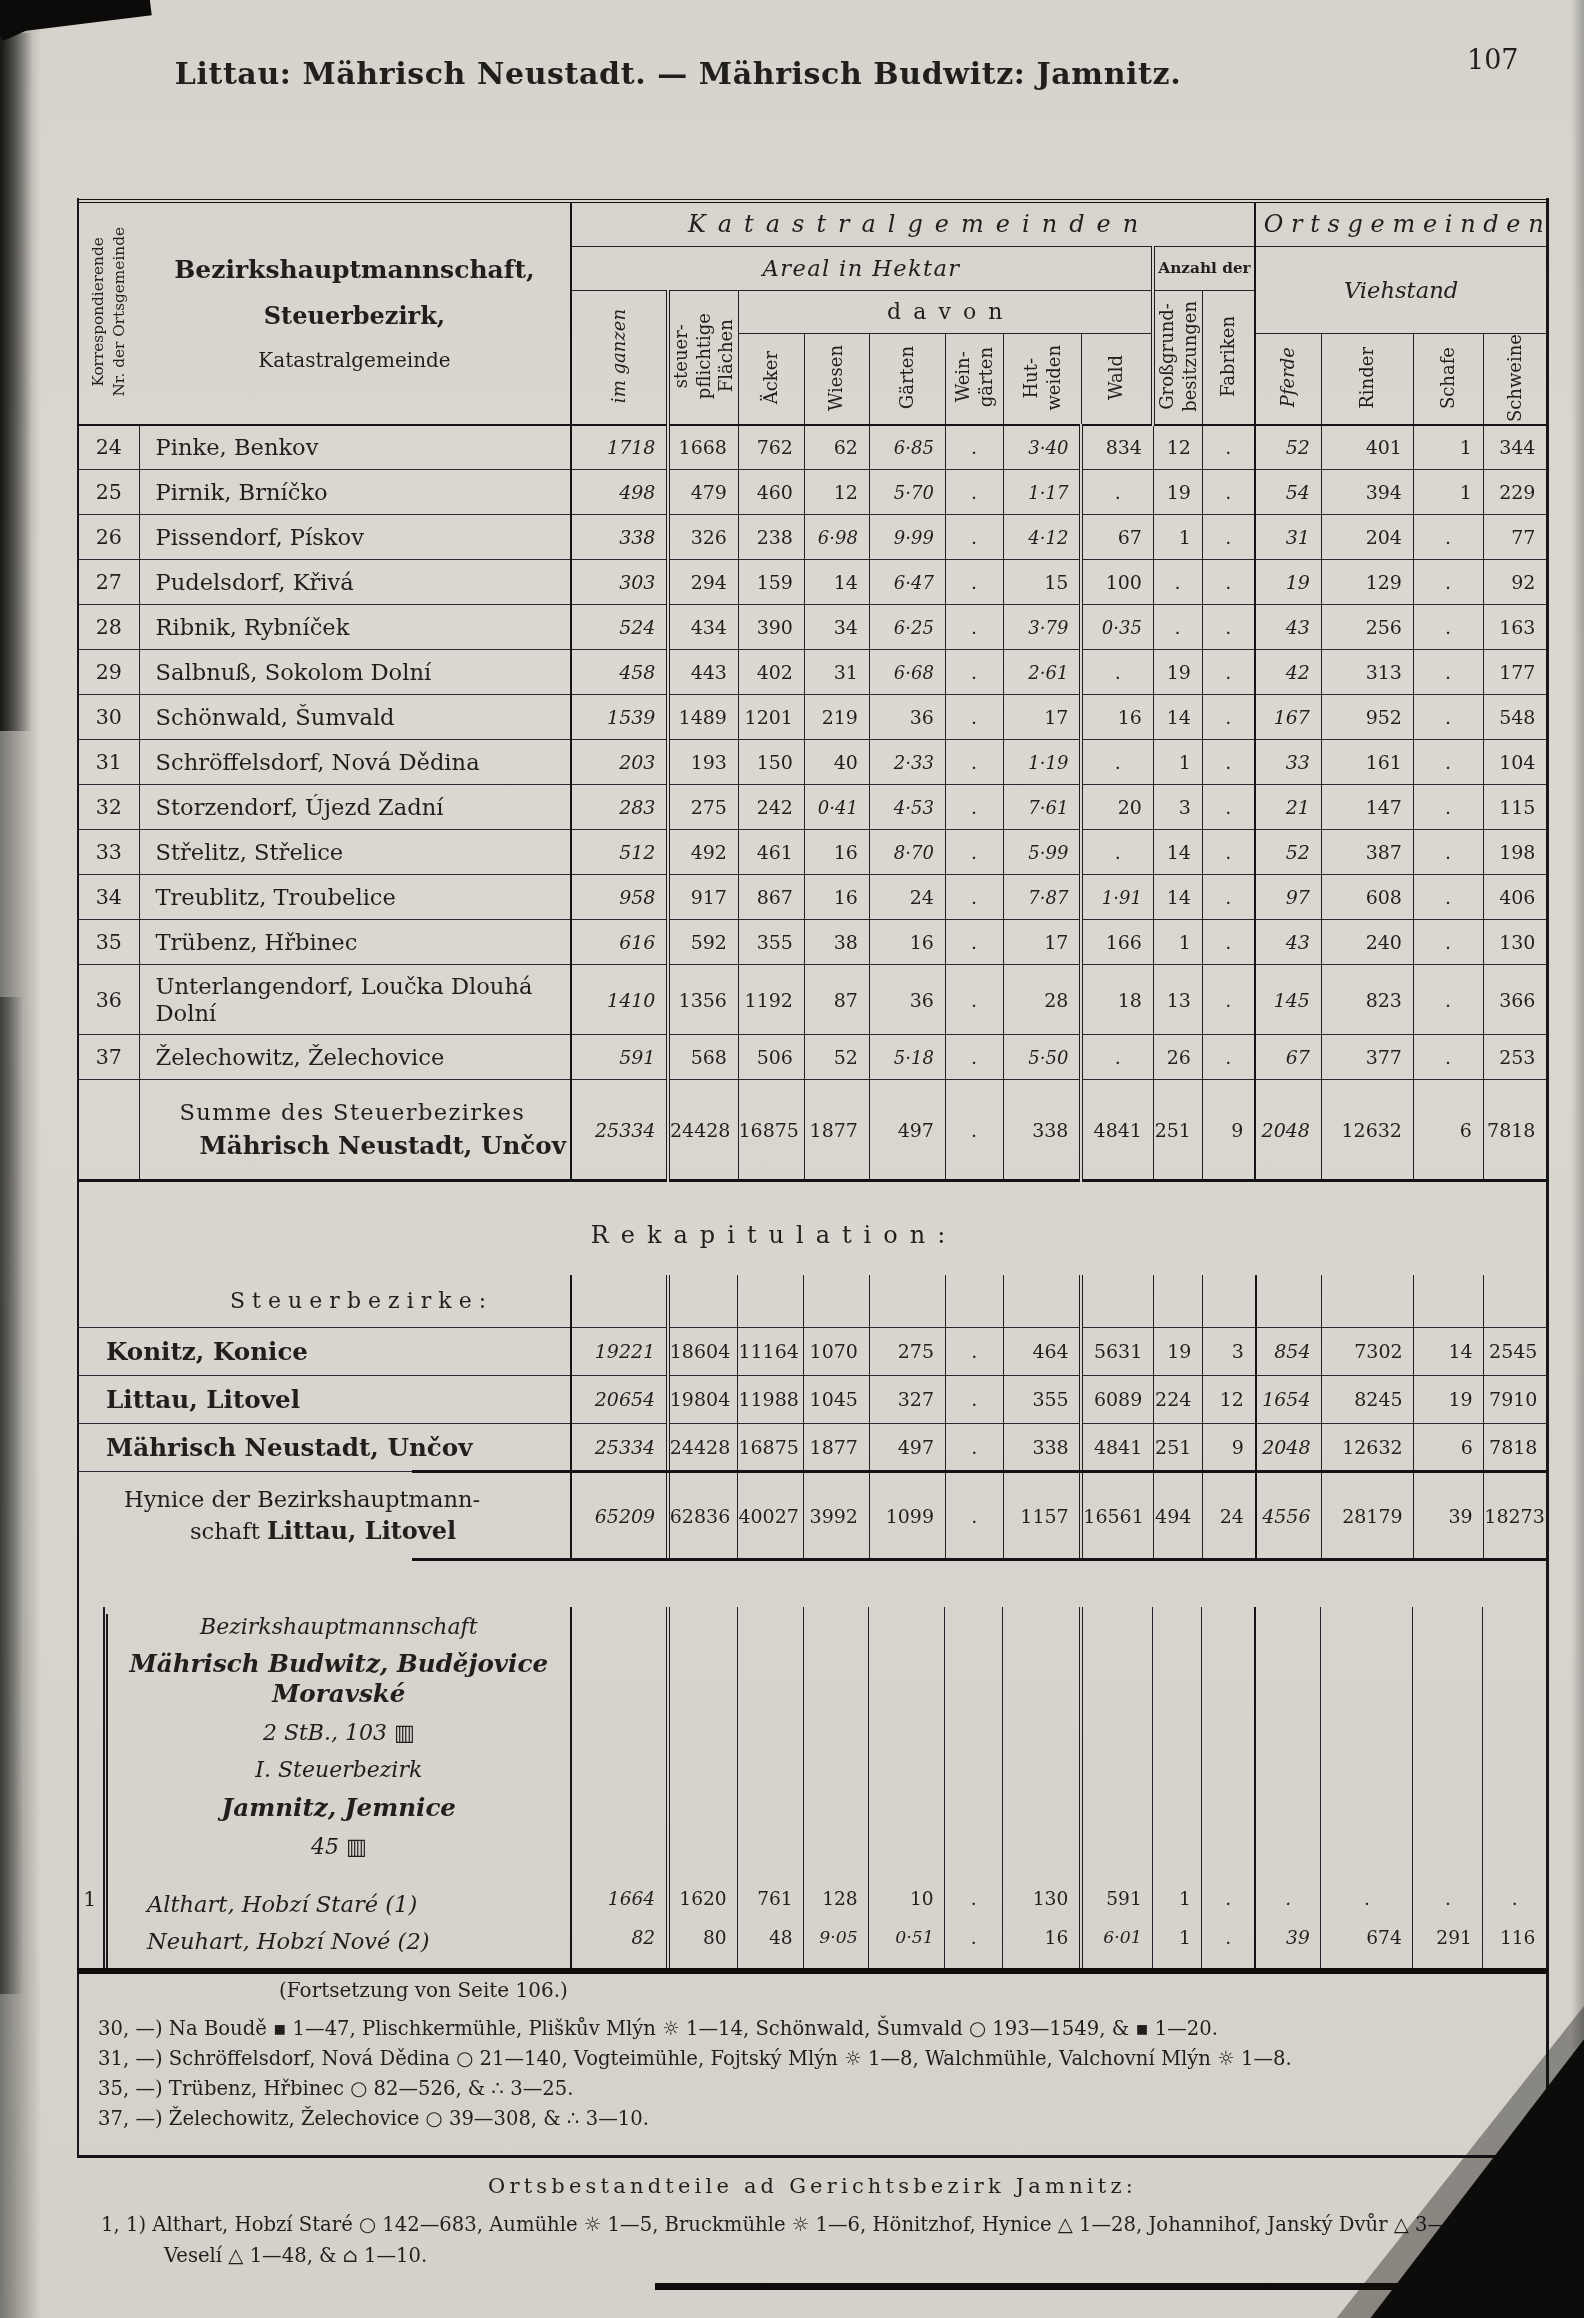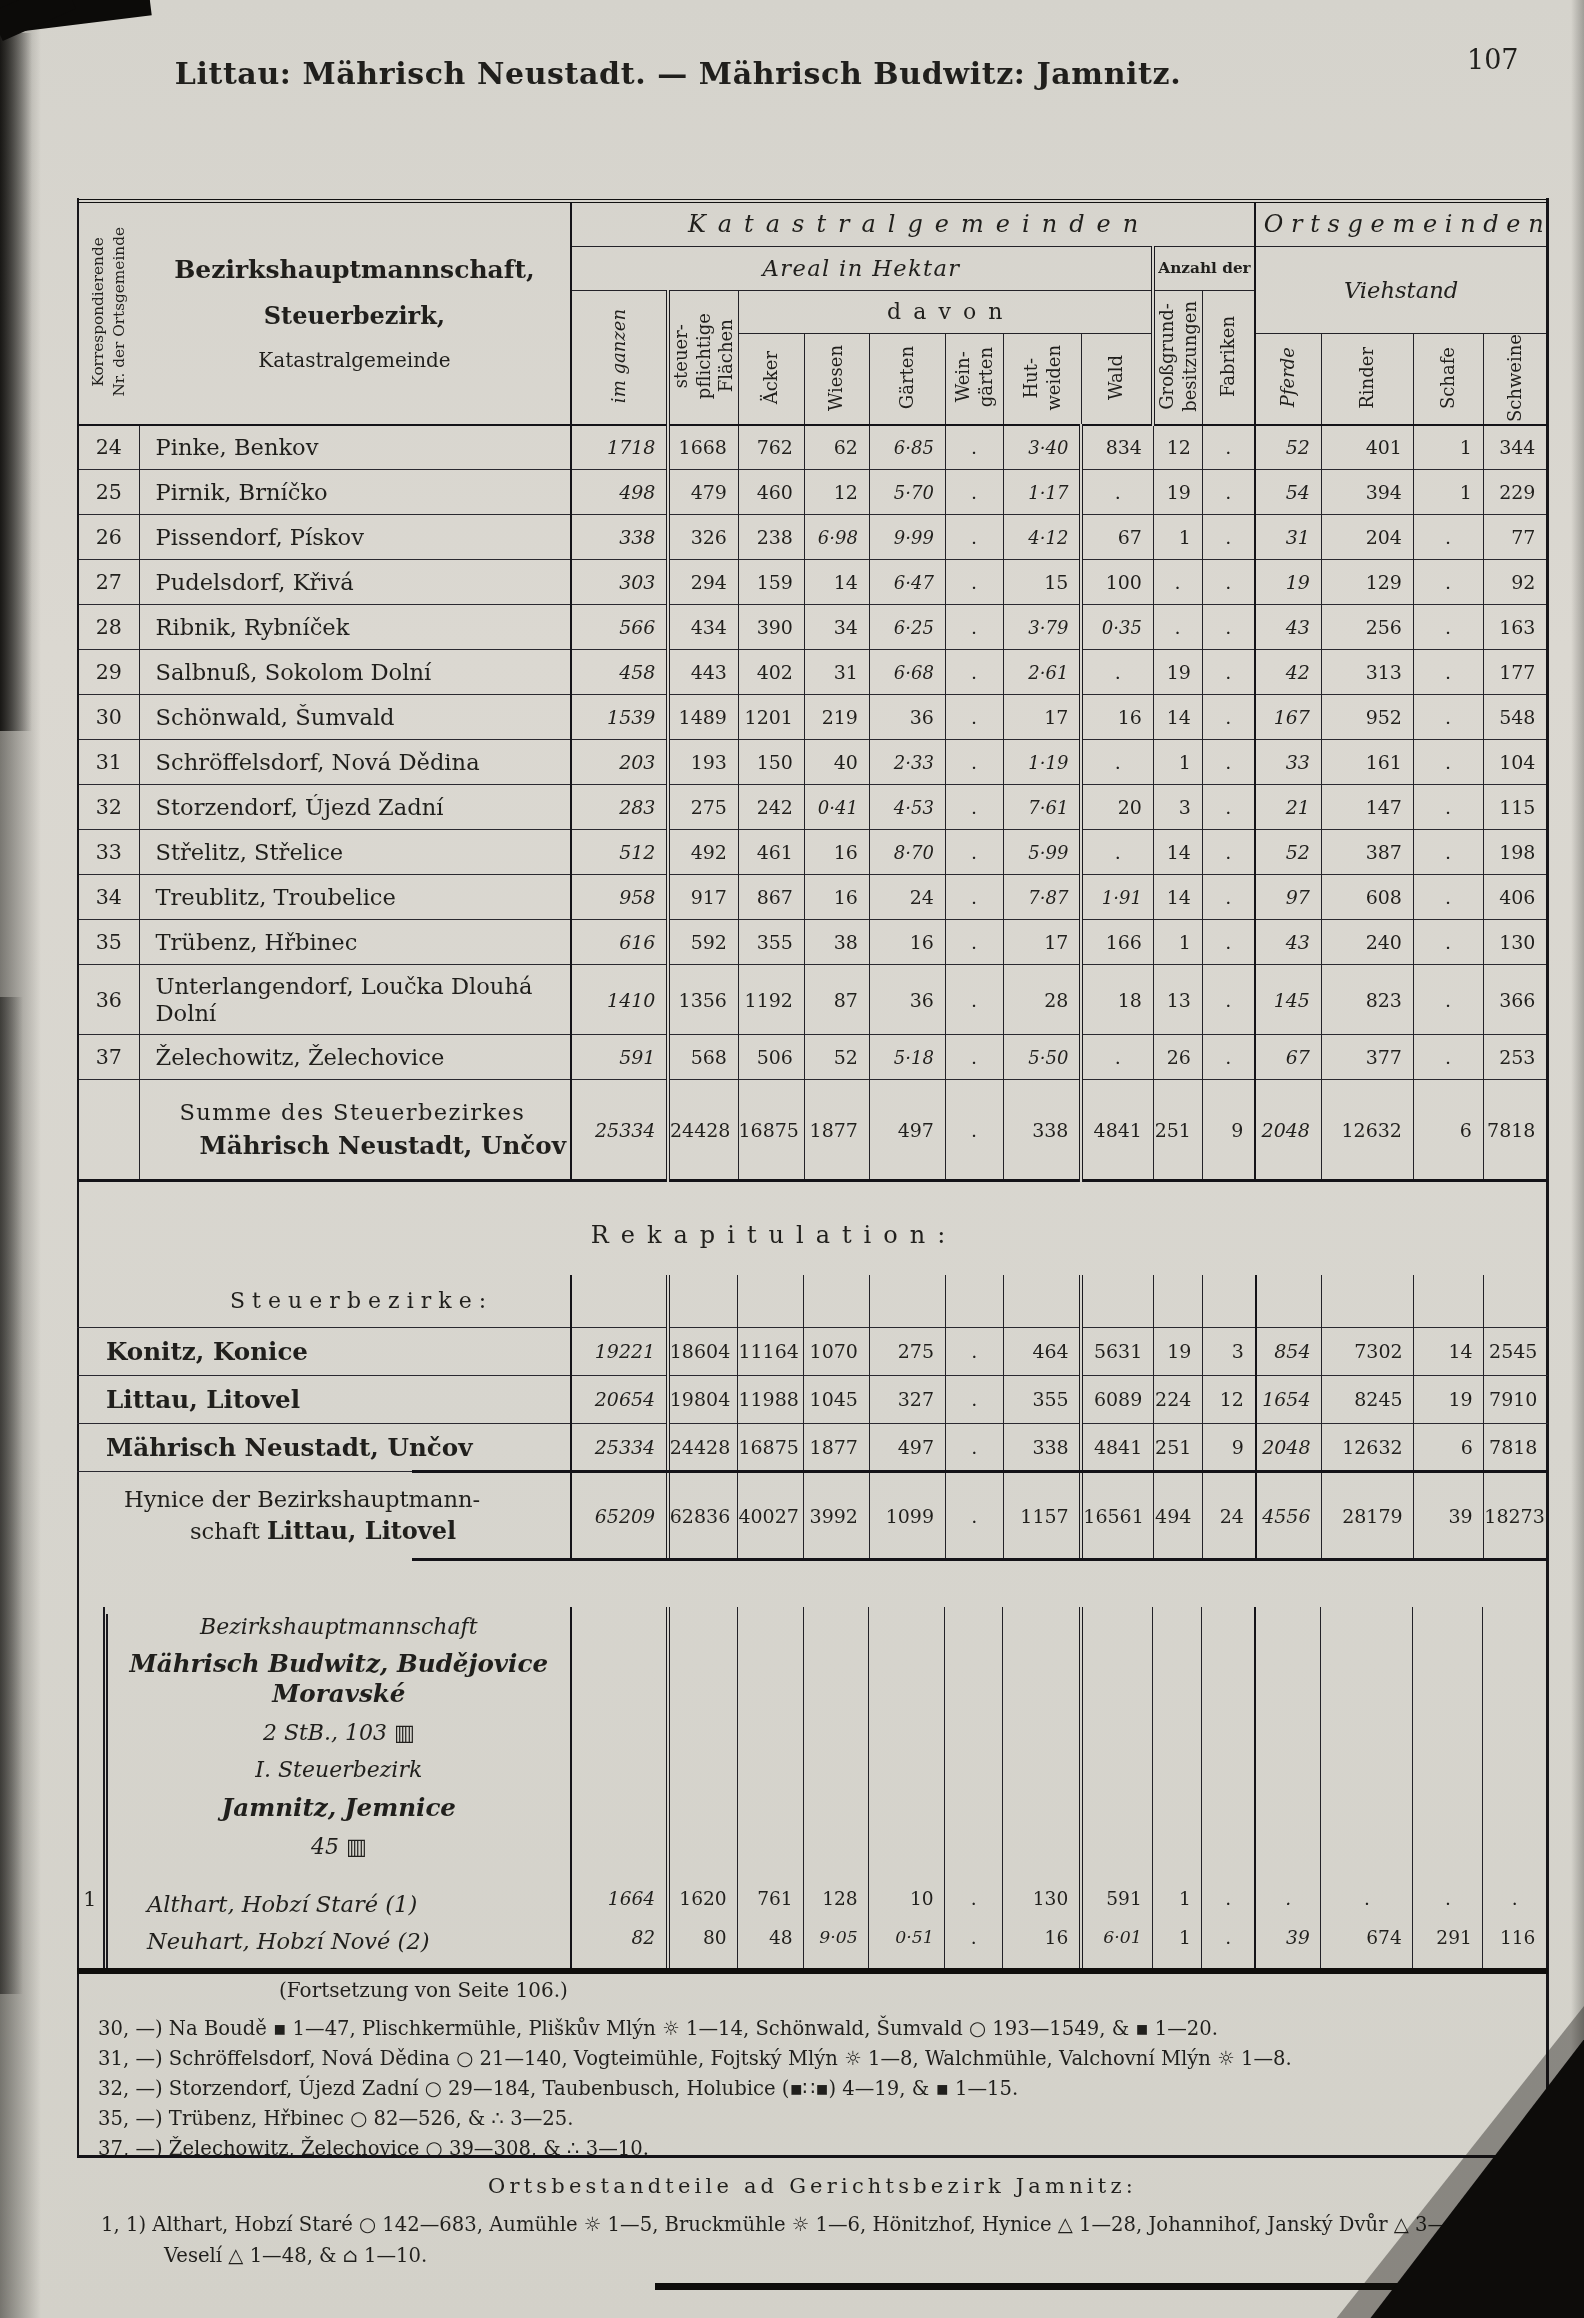--- a/index.html
+++ b/index.html
@@ -250,21 +250,21 @@
           <td class="val b-thin-l dot">.</td>
           <td class="val b-thin-l dot">.</td>
           <td class="val b-thick-l">19</td>
           <td class="val b-thin-l">129</td>
           <td class="val b-thin-l dot">.</td>
           <td class="val b-thin-l">92</td>
         </tr>
         <tr>
           <td class="nr-cell">28</td>
           <td class="name-cell b-thin-l">Ribnik, Rybníček</td>
-          <td class="val b-thick-l">566</td>
+          <td class="val b-thick-l">524</td>
           <td class="val b-dbl-l">434</td>
           <td class="val b-thin-l">390</td>
           <td class="val b-thin-l">34</td>
           <td class="val b-thin-l dec">6·25</td>
           <td class="val b-thin-l dot">.</td>
           <td class="val b-thin-l dec">3·79</td>
           <td class="val b-dbl-l dec">0·35</td>
           <td class="val b-thin-l dot">.</td>
           <td class="val b-thin-l dot">.</td>
           <td class="val b-thick-l">43</td>
@@ -668,21 +668,20 @@
             <div class="bw-l">116</div>
           </td>
         </tr>
     </tbody>
   </table>
 
   <div class="fortsetzung">(Fortsetzung von Seite 106.)</div>
   <div class="notes" id="notes">
       <div class="note-line">30, —) Na Boudě ▪ 1—47, Plischkermühle, Pliškův Mlýn ☼ 1—14, Schönwald, Šumvald ○ 193—1549, &amp; ▪ 1—20.</div>
       <div class="note-line">31, —) Schröffelsdorf, Nová Dědina ○ 21—140, Vogteimühle, Fojtský Mlýn ☼ 1—8, Walchmühle, Valchovní Mlýn ☼ 1—8.</div>
-      <div class="note-line">32, —) Storzendorf, Újezd Zadní ○ 29—184, Taubenbusch, Holubice (▪∷▪) 4—19, &amp; ▪ 1—15.</div>
       <div class="note-line">35, —) Trübenz, Hřbinec ○ 82—526, &amp; ∴ 3—25.</div>
       <div class="note-line">37, —) Želechowitz, Želechovice ○ 39—308, &amp; ∴ 3—10.</div>
     </div>
   <div class="hr-foot"></div>
 
   <div class="bottom-title">Ortsbestandteile ad Gerichtsbezirk Jamnitz:</div>
   <div class="bottom-note">1, 1) Althart, Hobzí Staré ○ 142—683, Aumühle ☼ 1—5, Bruckmühle ☼ 1—6, Hönitzhof, Hynice △ 1—28, Johannihof, Janský Dvůr △ 3—35, Lusthof, Veselí △ 1—48, &amp; ⌂ 1—10.</div>
   <div class="hr-bottom"></div>
 
   <div class="scan wedge-soft"></div>

